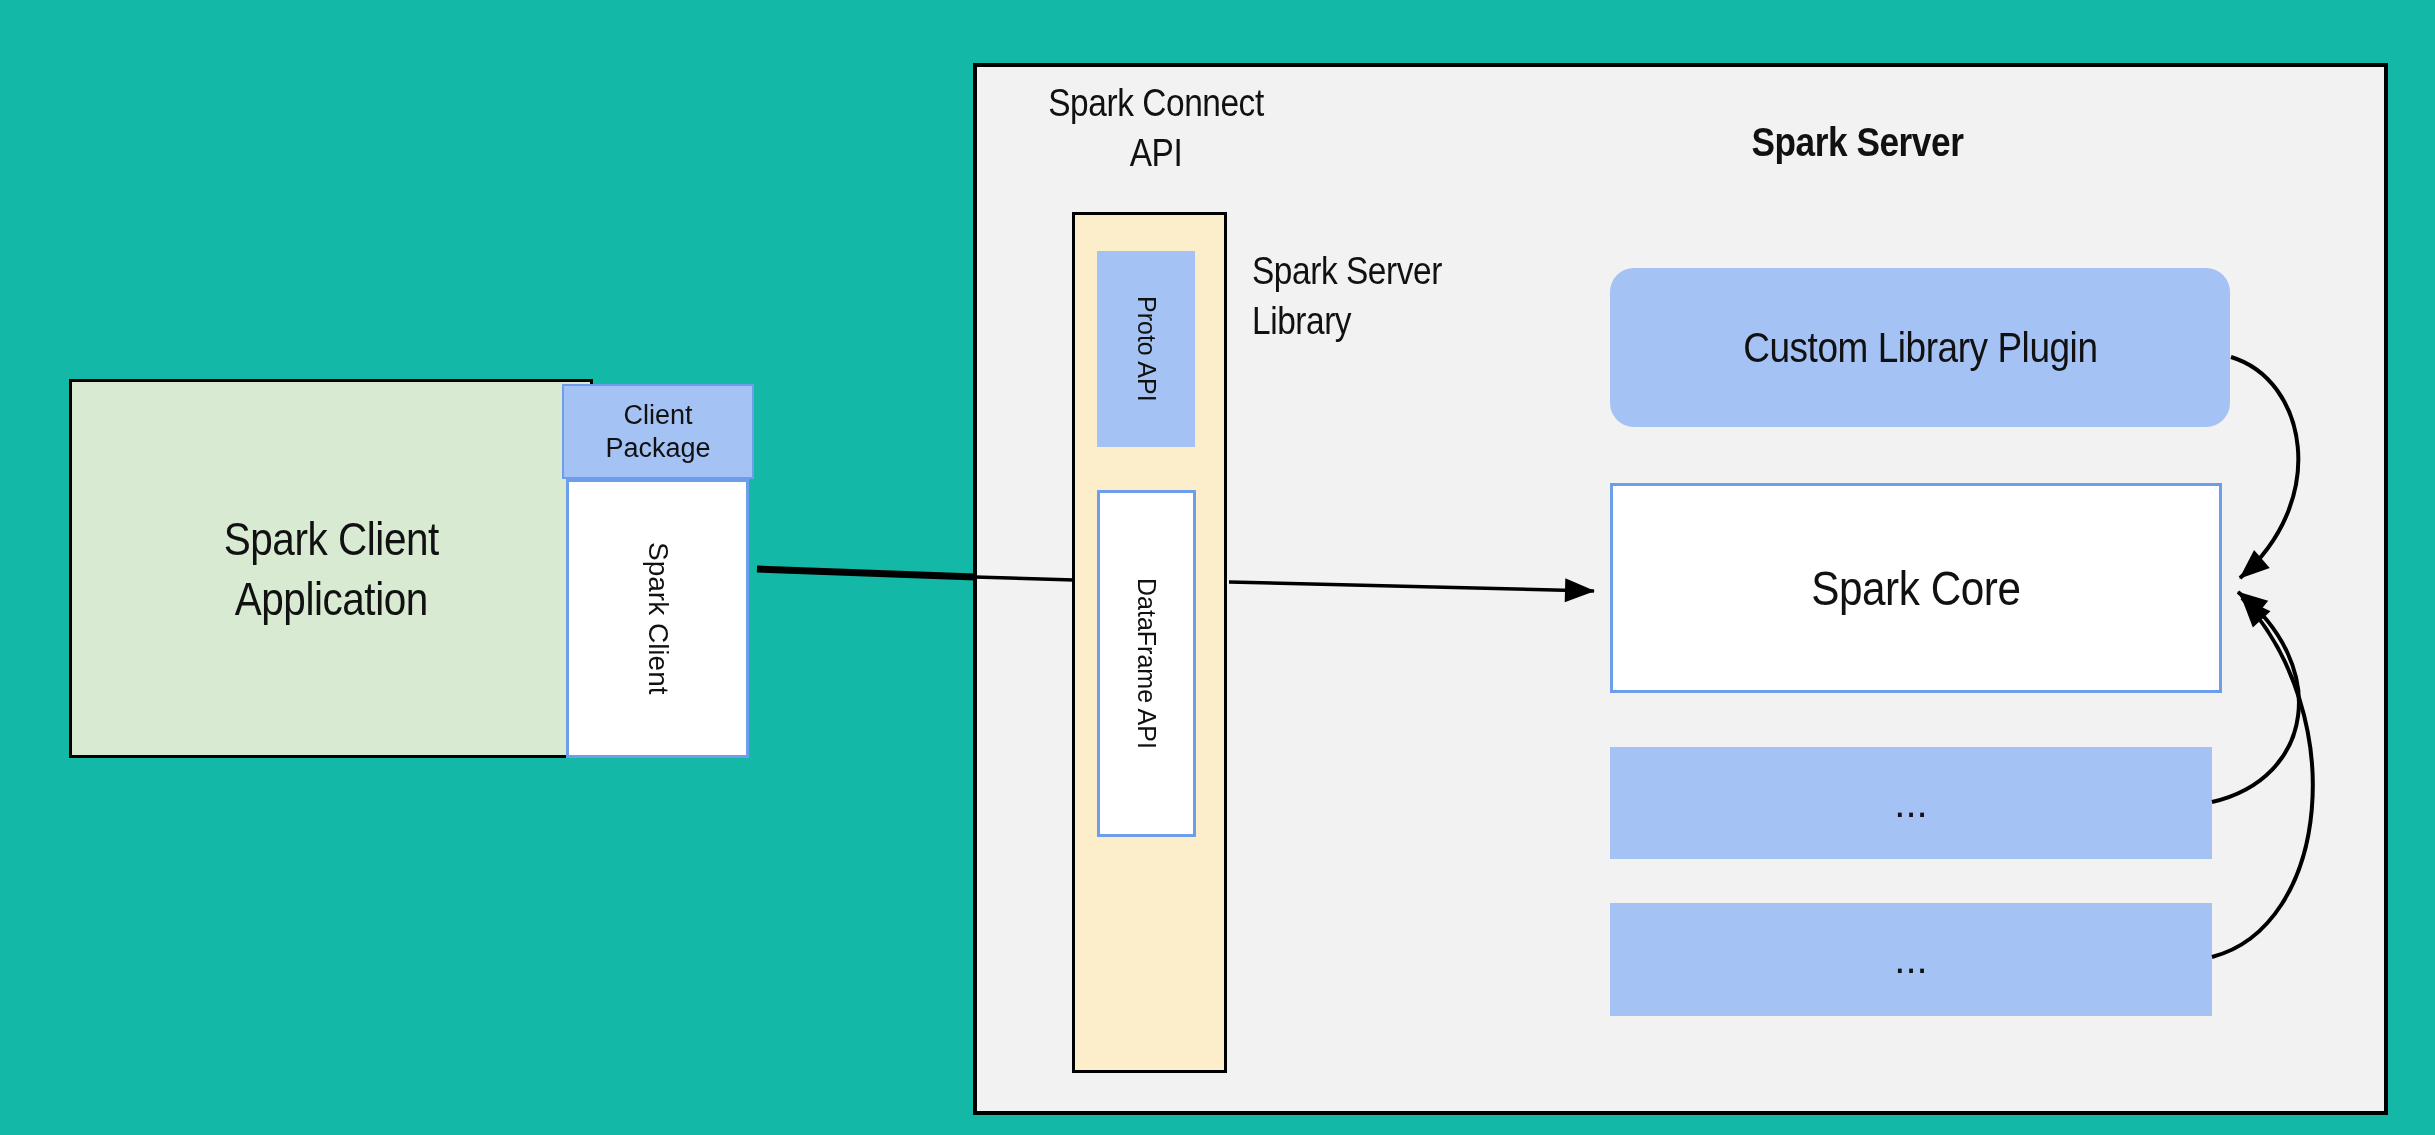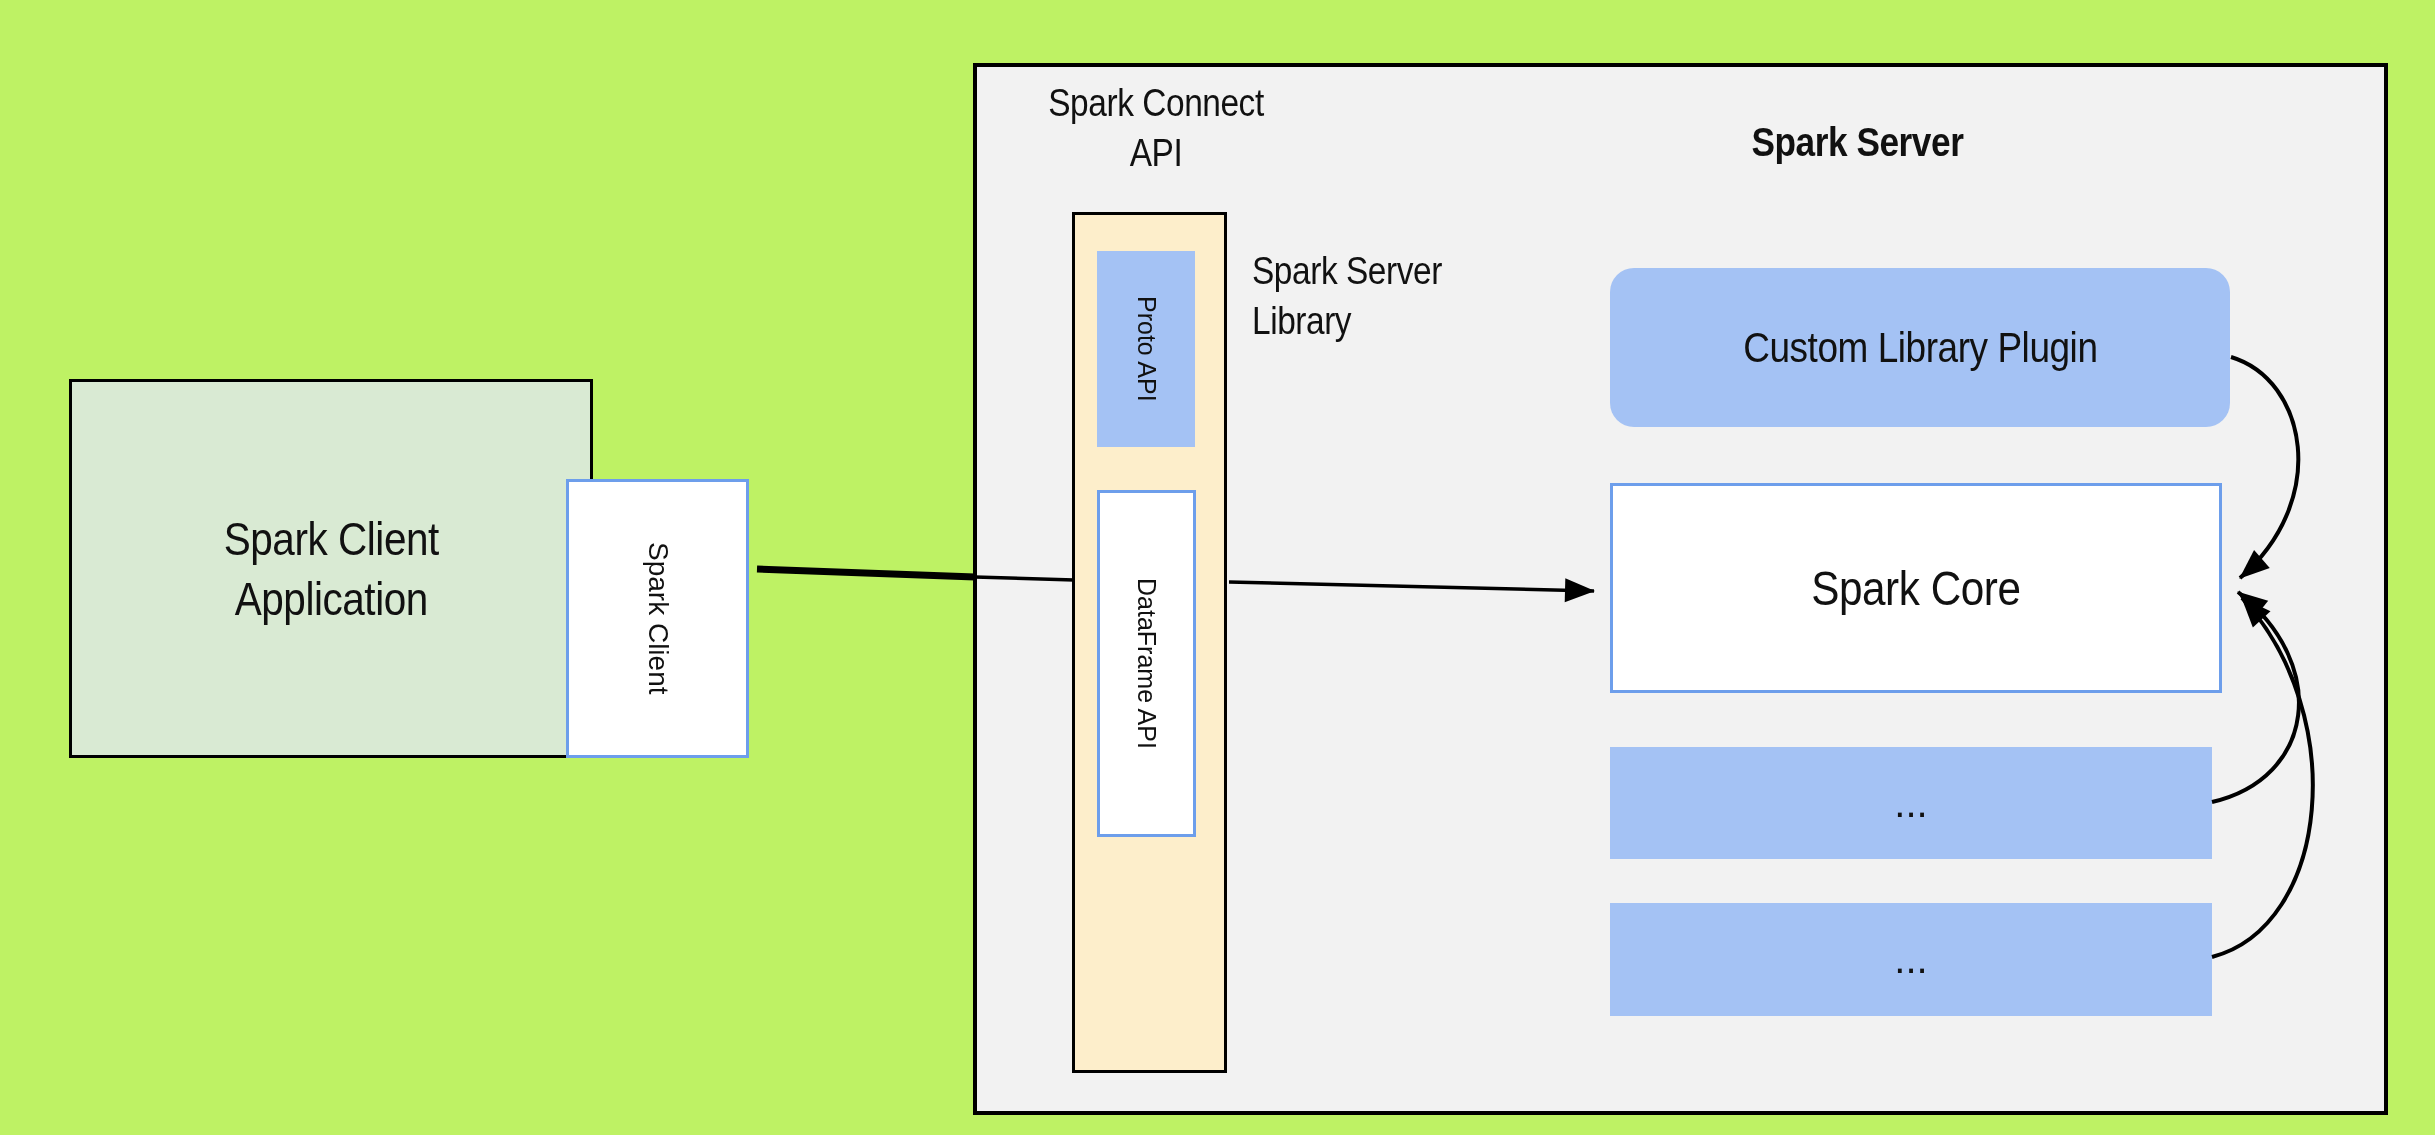--- a/index.html
+++ b/index.html
@@ -1,18 +1,18 @@
 <!DOCTYPE html>
 <html style="--green_fill: #d9ead3; --blue_fill: #a4c2f4; --cream_fill: #fdeecb; --blue_border: #6d9eeb; --gray_fill: #f2f2f2; --line_black: #000000;"><head>
 <meta charset="utf-8">
 <style>
   html,body{margin:0;padding:0;background:#fff;}
   *{box-sizing:border-box;}
   body{font-family:"Liberation Sans", sans-serif; color:#111;}
-  .canvas{position:relative;width:2435px;height:1135px;background:#bef264;overflow:hidden;}
+  .canvas{position:relative;width:2435px;height:1135px;background:#14b8a6;overflow:hidden;}
   .abs{position:absolute;}
   .box{position:absolute;display:flex;align-items:center;justify-content:center;text-align:center;}
   .cond{display:inline-block;transform:scaleX(.88);transform-origin:50% 50%;letter-spacing:-.5px;}
   .cond-left{display:inline-block;transform:scaleX(.88);transform-origin:0 50%;letter-spacing:-.5px;}
   .two-line span{display:block;}
 
   
   .green-box{left:69px;top:379px;width:524px;height:379px;background:var(--green_fill);border:3px solid var(--line_black);}
   .green-box .lbl{font-size:46px;line-height:60px;}
   .pkg-box{left:562px;top:384px;width:192px;height:95px;background:var(--blue_fill);border:2px solid var(--blue_border);}
@@ -83,20 +83,26 @@
   <div class="box mod-box mod-2">
     <span>...</span>
   </div>
 
   <div class="box green-box">
     <div class="lbl two-line">
       <span class="cond">Spark Client</span>
       <span class="cond">Application</span>
     </div>
   </div>
+  <div class="box pkg-box">
+    <div class="lbl two-line">
+      <span>Client</span>
+      <span>Package</span>
+    </div>
+  </div>
   <div class="box sclient-box">
     <span class="vtext">Spark Client</span>
   </div>
 
   <svg class="abs arrows" width="2435" height="1135" viewBox="0 0 2435 1135" xmlns="http://www.w3.org/2000/svg">
     <defs>
       <marker id="ah" markerUnits="userSpaceOnUse" markerWidth="34" markerHeight="26" refX="30" refY="13" orient="auto">
         <path d="M1,1 L31,13 L1,25 Z" fill="#000"></path>
       </marker>
     </defs>

